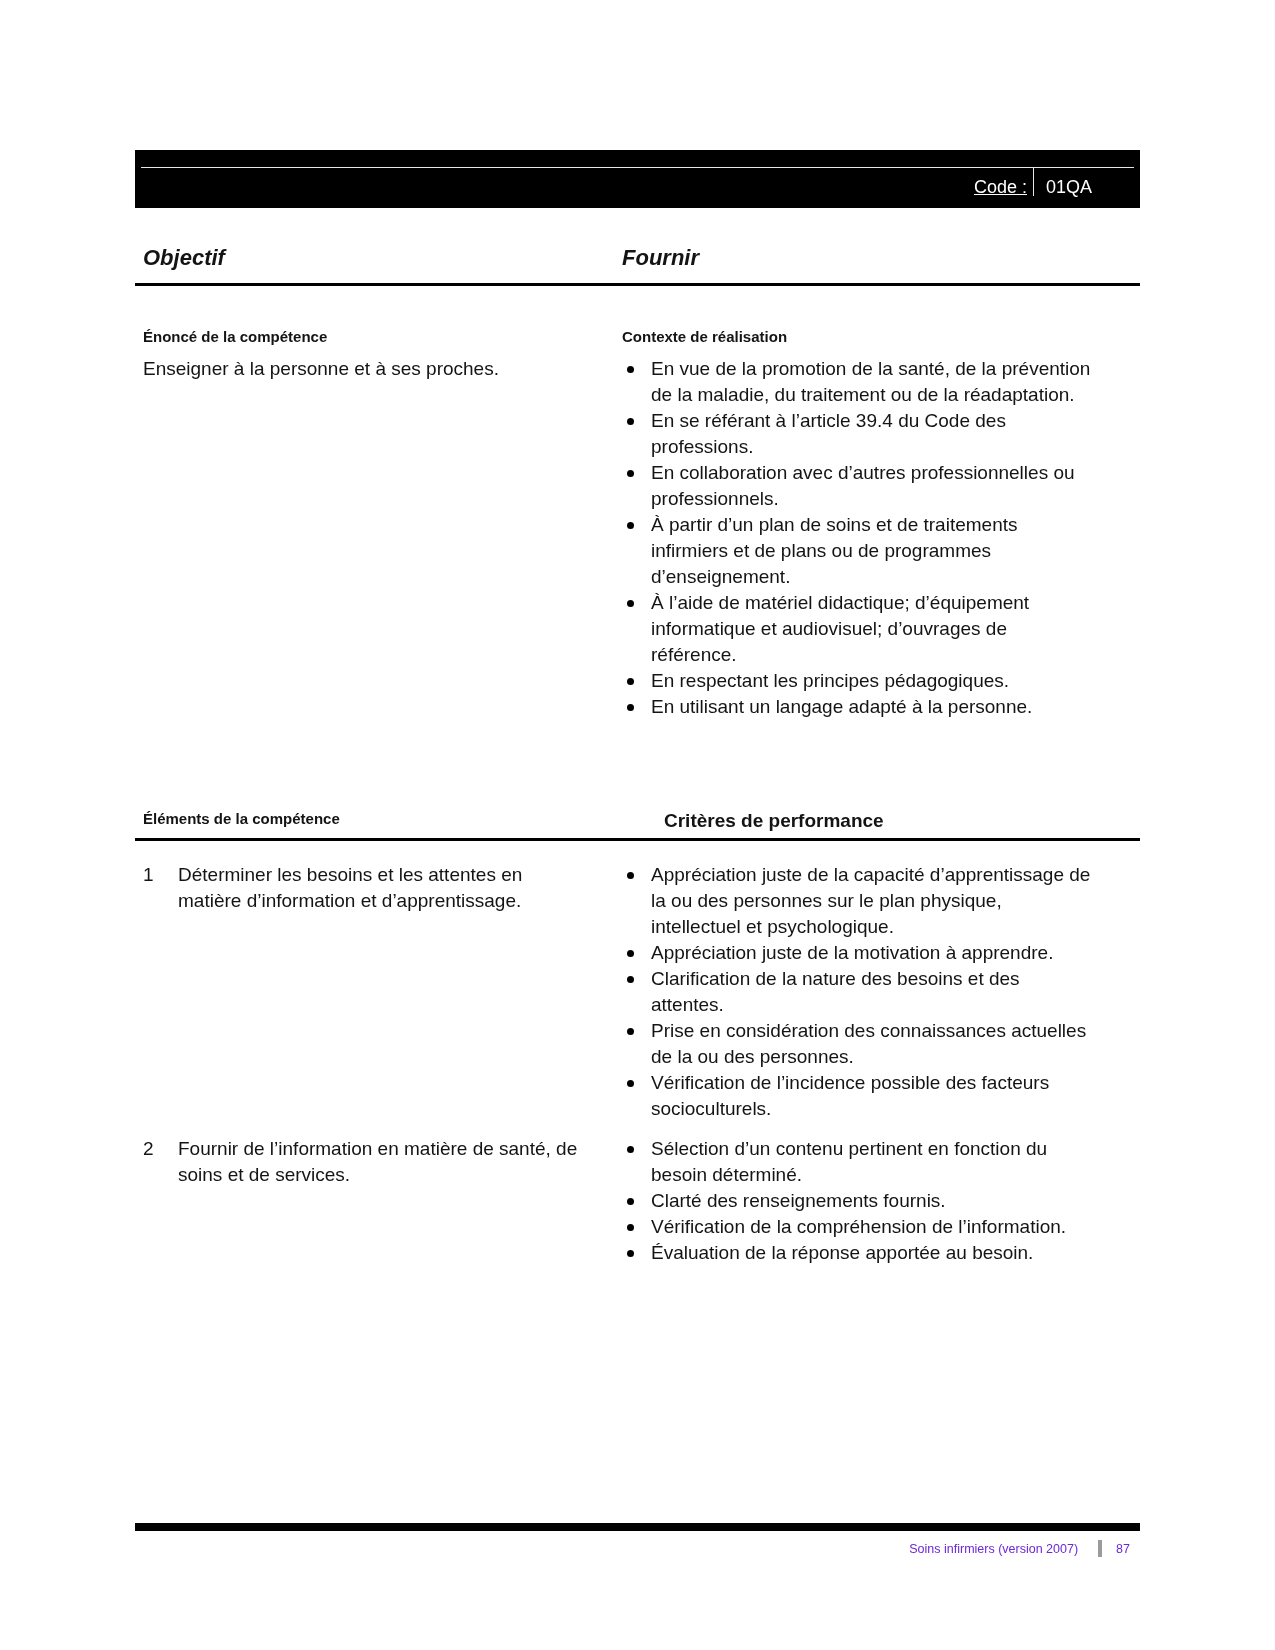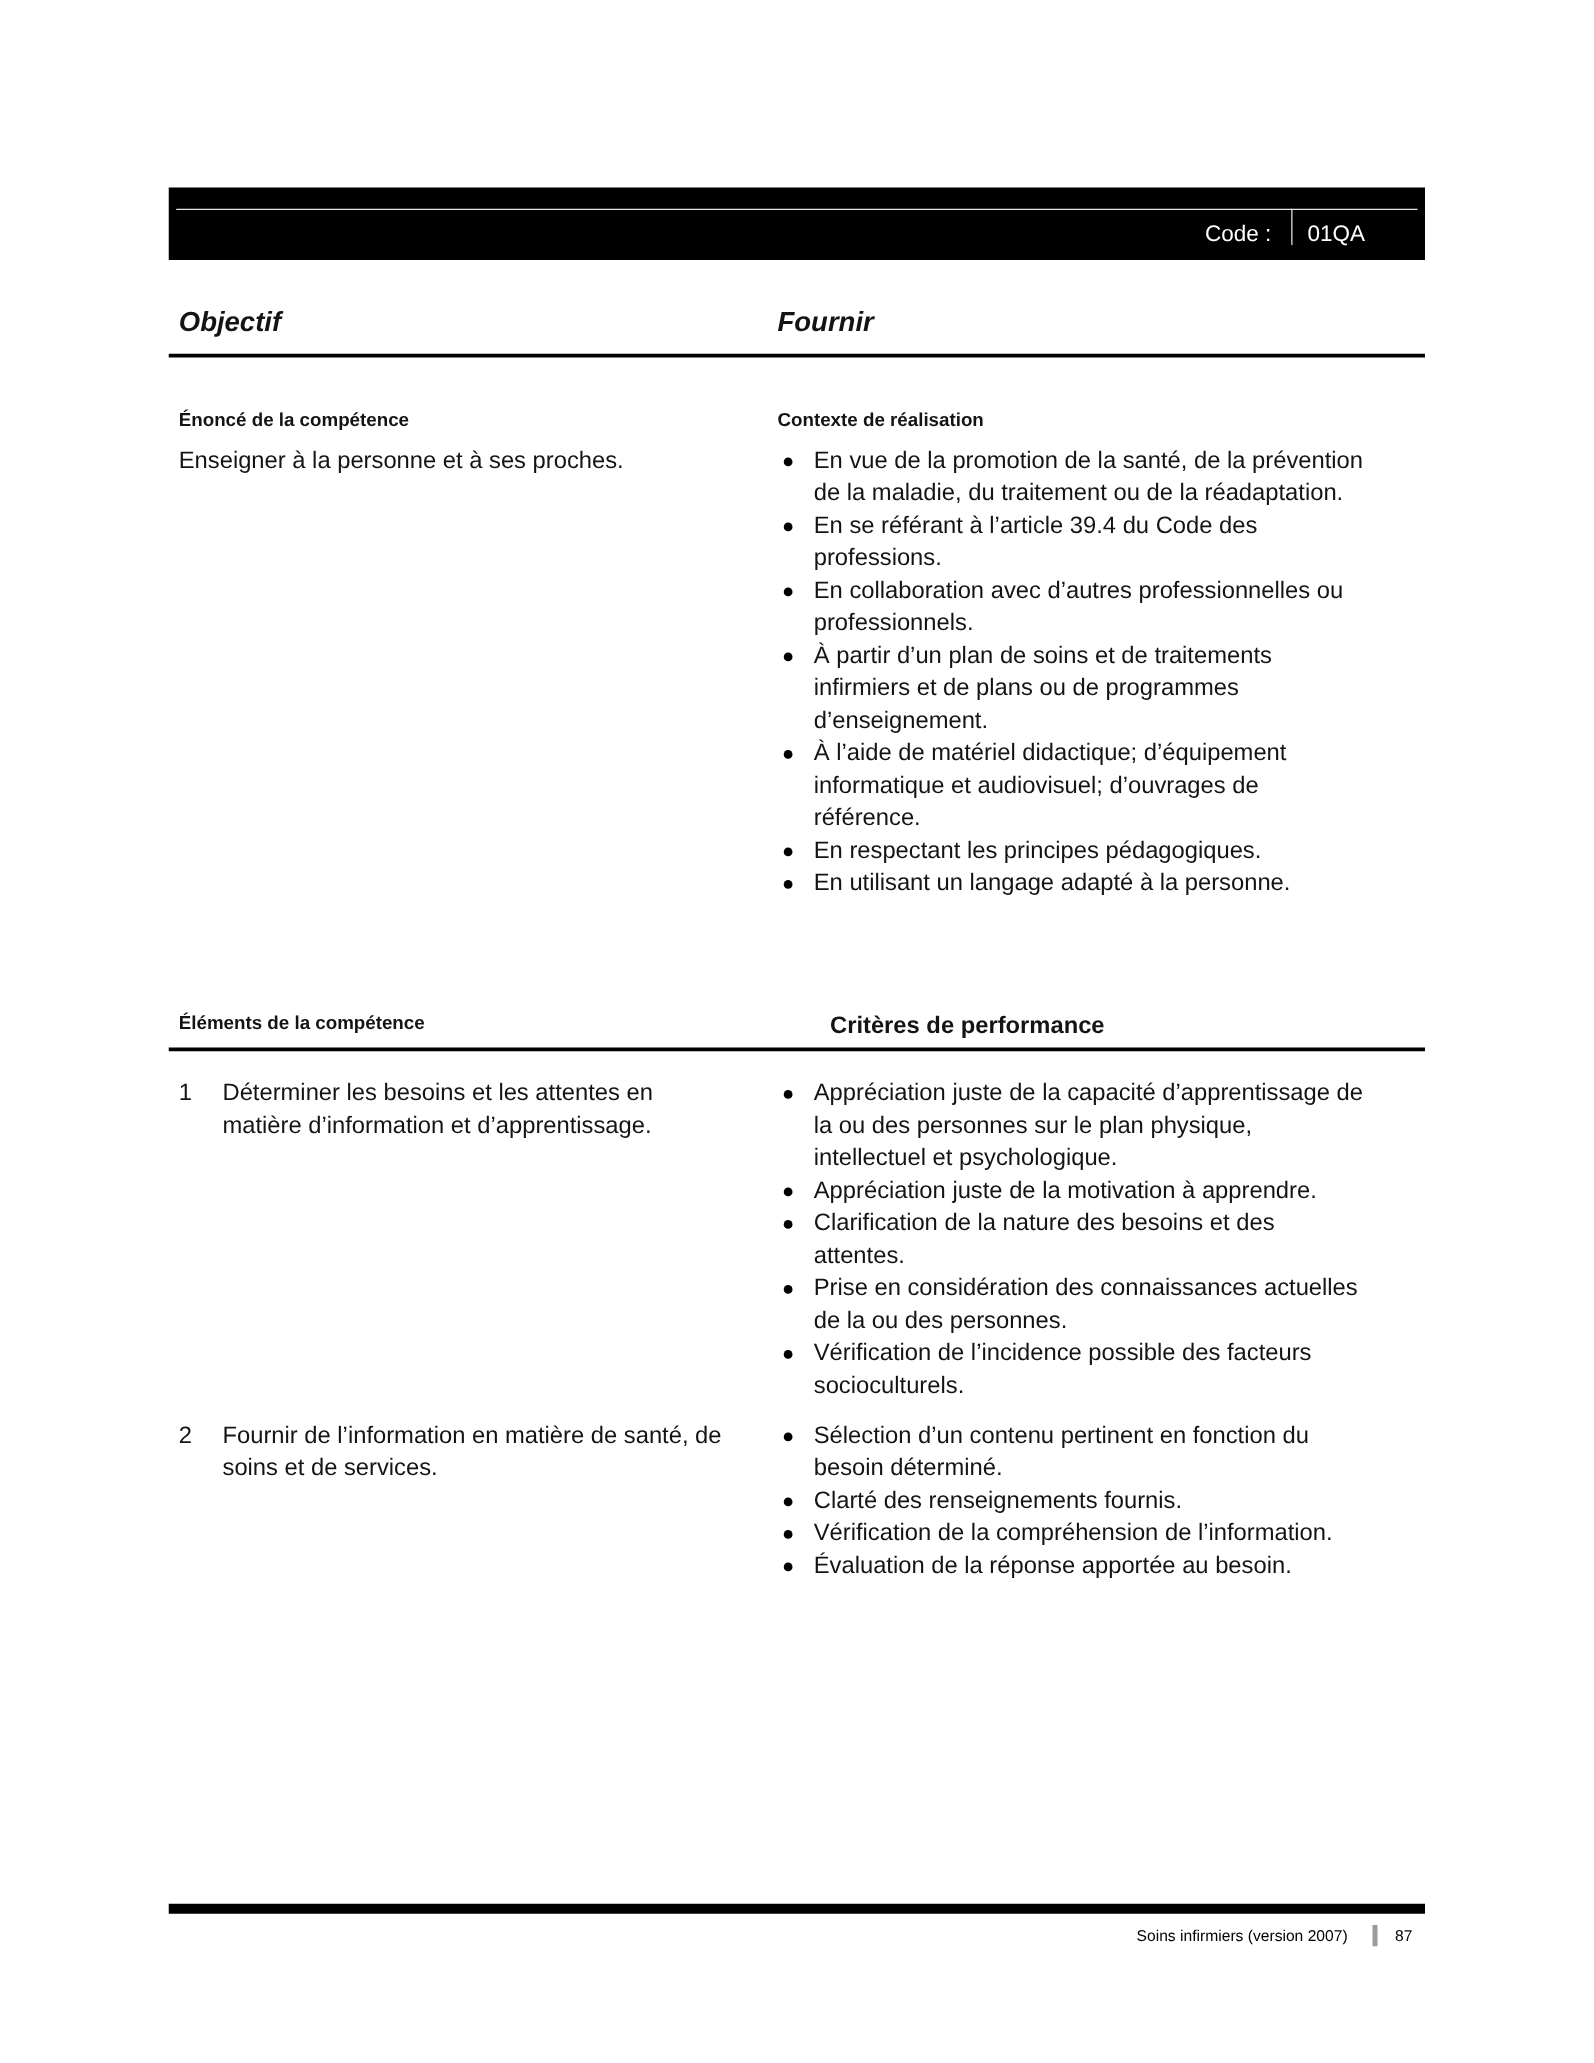--- a/index.html
+++ b/index.html
@@ -24,21 +24,21 @@
     background:#000000;
   }
   .banner-line {
     position:absolute; top:17px; left:6px; right:6px; height:1px;
     background:#e6e6e6;
   }
   .banner-code {
     position:absolute; top:17px; right:0; height:41px;
     display:flex; align-items:center; color:#ffffff; font-size:18px;
   }
-  .code-label { margin-right:16px; }
+  .code-label { margin-right:6px;text-decoration:underline; }
   .code-sep { width:1px; height:29px; background:#e6e6e6; align-self:flex-start; }
   .code-value { width:106px; padding-left:12px; }
   
   .titles {
     position:absolute; top:243px; left:135px; width:1005px; height:43px;
     border-bottom:3px solid #000000;
   }
   .title-left, .title-right {
     position:absolute; top:2px; font-size:22px; font-weight:bold; font-style:italic;
   }
@@ -73,21 +73,21 @@
   .el-num  { flex:0 0 35px; font-size:19px; line-height:26px; }
   .el-text { flex:1; font-size:19px; line-height:26px; }
   
   .footer-bar {
     position:absolute; top:1523px; left:135px; width:1005px; height:8px;
     background:#000000;
   }
   .footer-row {
     position:absolute; top:1540px; left:135px; width:1005px;
     display:flex; justify-content:flex-end; align-items:center;
-    padding-right:10px; font-size:12.5px; color:#000000;
+    padding-right:10px; font-size:12.5px; color:#6d28d9;
   }
   .footer-divider {
     width:4px; height:17px; background:#9b9b9b; margin:0 14px 0 20px;
   }
 </style>
 </head>
 <body>
 
 <div class="page">
 

